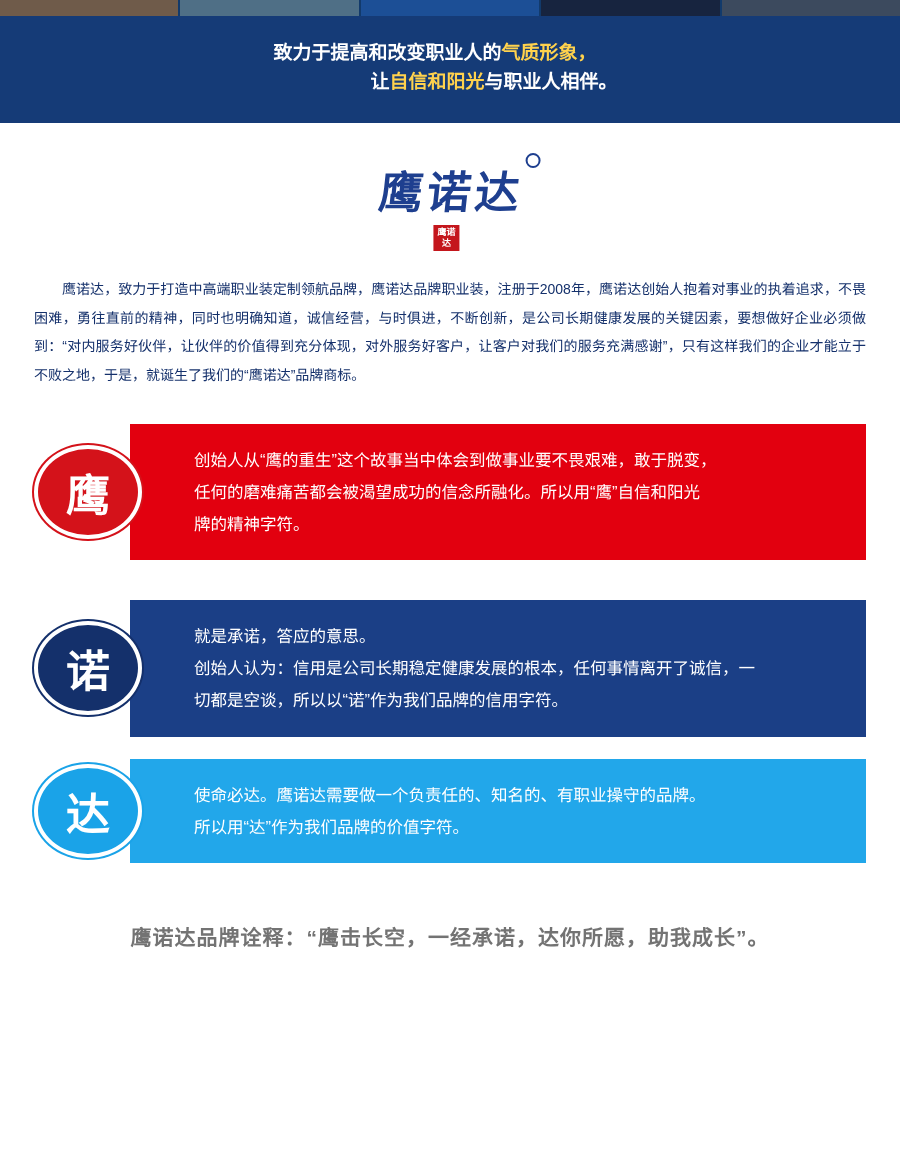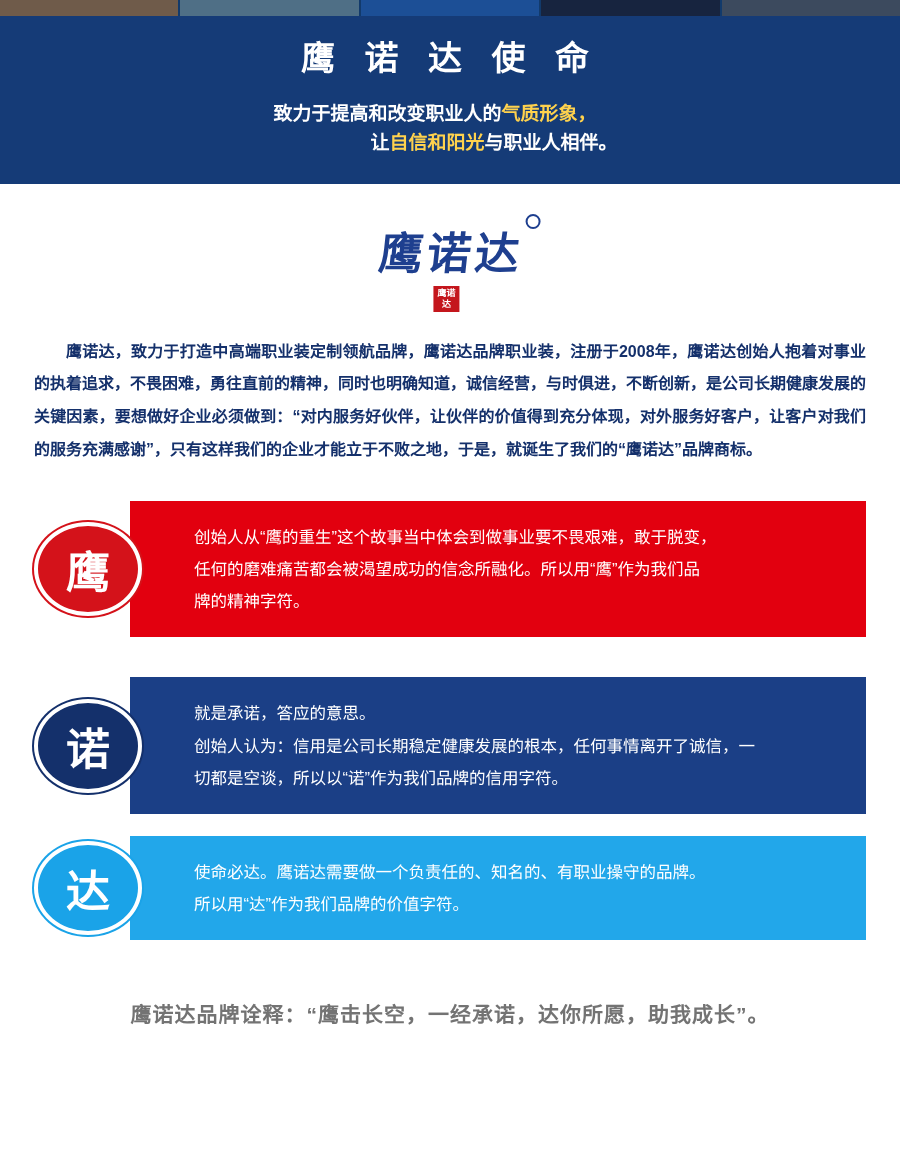--- a/index.html
+++ b/index.html
@@ -77,26 +77,26 @@
     box-sizing:border-box;
     margin:4px auto 0 auto;
     transform:skewX(6deg);
     font-family:"DejaVu Serif","Liberation Serif",serif;
     letter-spacing:0;
   }
 
   
   .intro{
     color:#14306b;
-    font-size:16px;
+    font-size:14px;
     line-height:2.05;
     padding:6px 34px 0 34px;
     text-align:justify;
     text-indent:2em;
-    font-weight:bold;
+    font-weight:normal;
   }
 
   
   .blocks{padding:34px 34px 0 34px;}
   .block{
     position:relative;
     margin-bottom:22px;
     min-height:100px;
   }
   .block .badge{
@@ -148,21 +148,20 @@
 
   <div class="photo-strip">
     <div class="cell" style="background:#6f5b4a"></div>
     <div class="cell" style="background:#4f6f86"></div>
     <div class="cell" style="background:#1c4f96"></div>
     <div class="cell" style="background:#17243f"></div>
     <div class="cell" style="background:#3c4a5e"></div>
   </div>
 
   <div class="hero">
-    <div class="hero-title">鹰 诺 达 使 命</div>
     <div class="hero-line l1">
       <span>致力于提高和改变职业人的</span><span class="hl">气质形象，</span>
     </div>
     <div class="hero-line l2">
       <span>让</span><span class="hl">自信和阳光</span><span>与职业人相伴。</span>
     </div>
   </div>
 
   <div class="logo-wrap">
     <div class="logo">
@@ -173,21 +172,21 @@
   </div>
 
   <div class="intro">鹰诺达，致力于打造中高端职业装定制领航品牌，鹰诺达品牌职业装，注册于2008年，鹰诺达创始人抱着对事业的执着追求，不畏困难，勇往直前的精神，同时也明确知道，诚信经营，与时俱进，不断创新，是公司长期健康发展的关键因素，要想做好企业必须做到：“对内服务好伙伴，让伙伴的价值得到充分体现，对外服务好客户，让客户对我们的服务充满感谢”，只有这样我们的企业才能立于不败之地，于是，就诞生了我们的“鹰诺达”品牌商标。</div>
 
   <div class="blocks">
 
     <div class="block b-red">
       <div class="badge">鹰</div>
       <div class="body">
         <span>创始人从“鹰的重生”这个故事当中体会到做事业要不畏艰难，敢于脱变，</span>
-        <span>任何的磨难痛苦都会被渴望成功的信念所融化。所以用“鹰”作为我们品</span>
+        <span>任何的磨难痛苦都会被渴望成功的信念所融化。所以用“鹰”自信和阳光</span>
         <span>牌的精神字符。</span>
       </div>
     </div>
 
     <div class="block b-navy">
       <div class="badge">诺</div>
       <div class="body">
         <span>就是承诺，答应的意思。</span>
         <span>创始人认为：信用是公司长期稳定健康发展的根本，任何事情离开了诚信，一</span>
         <span>切都是空谈，所以以“诺”作为我们品牌的信用字符。</span>

